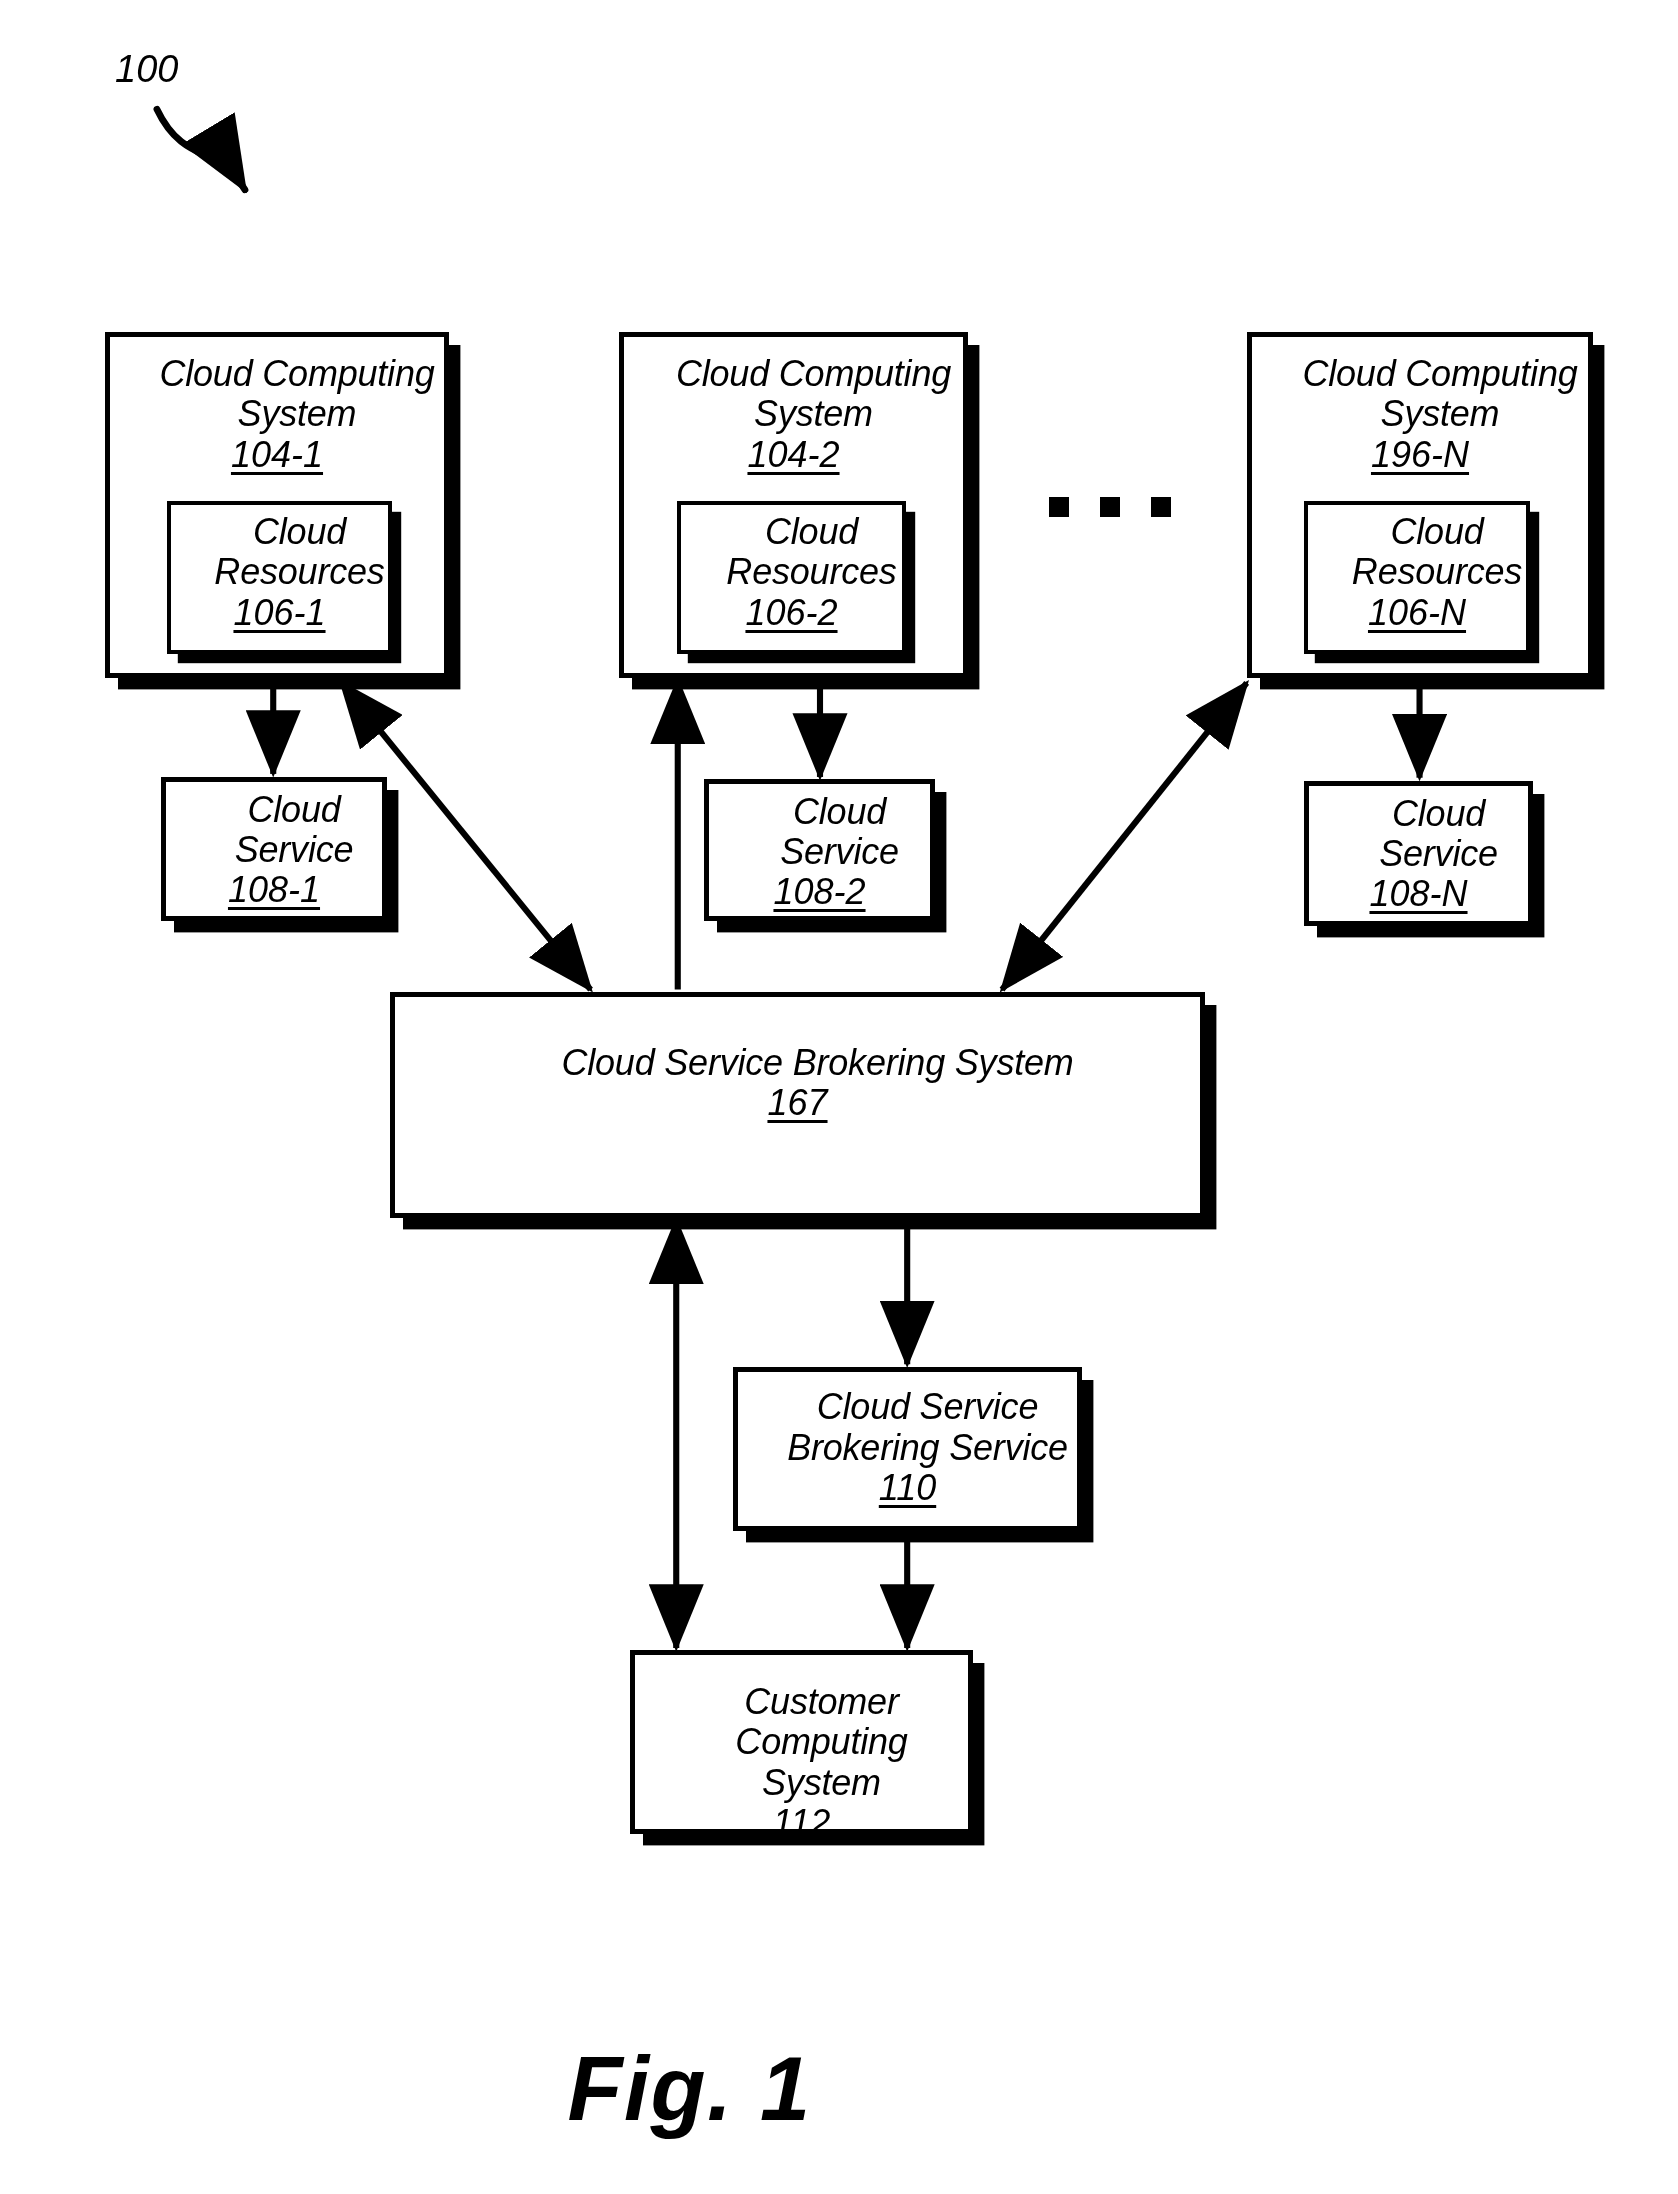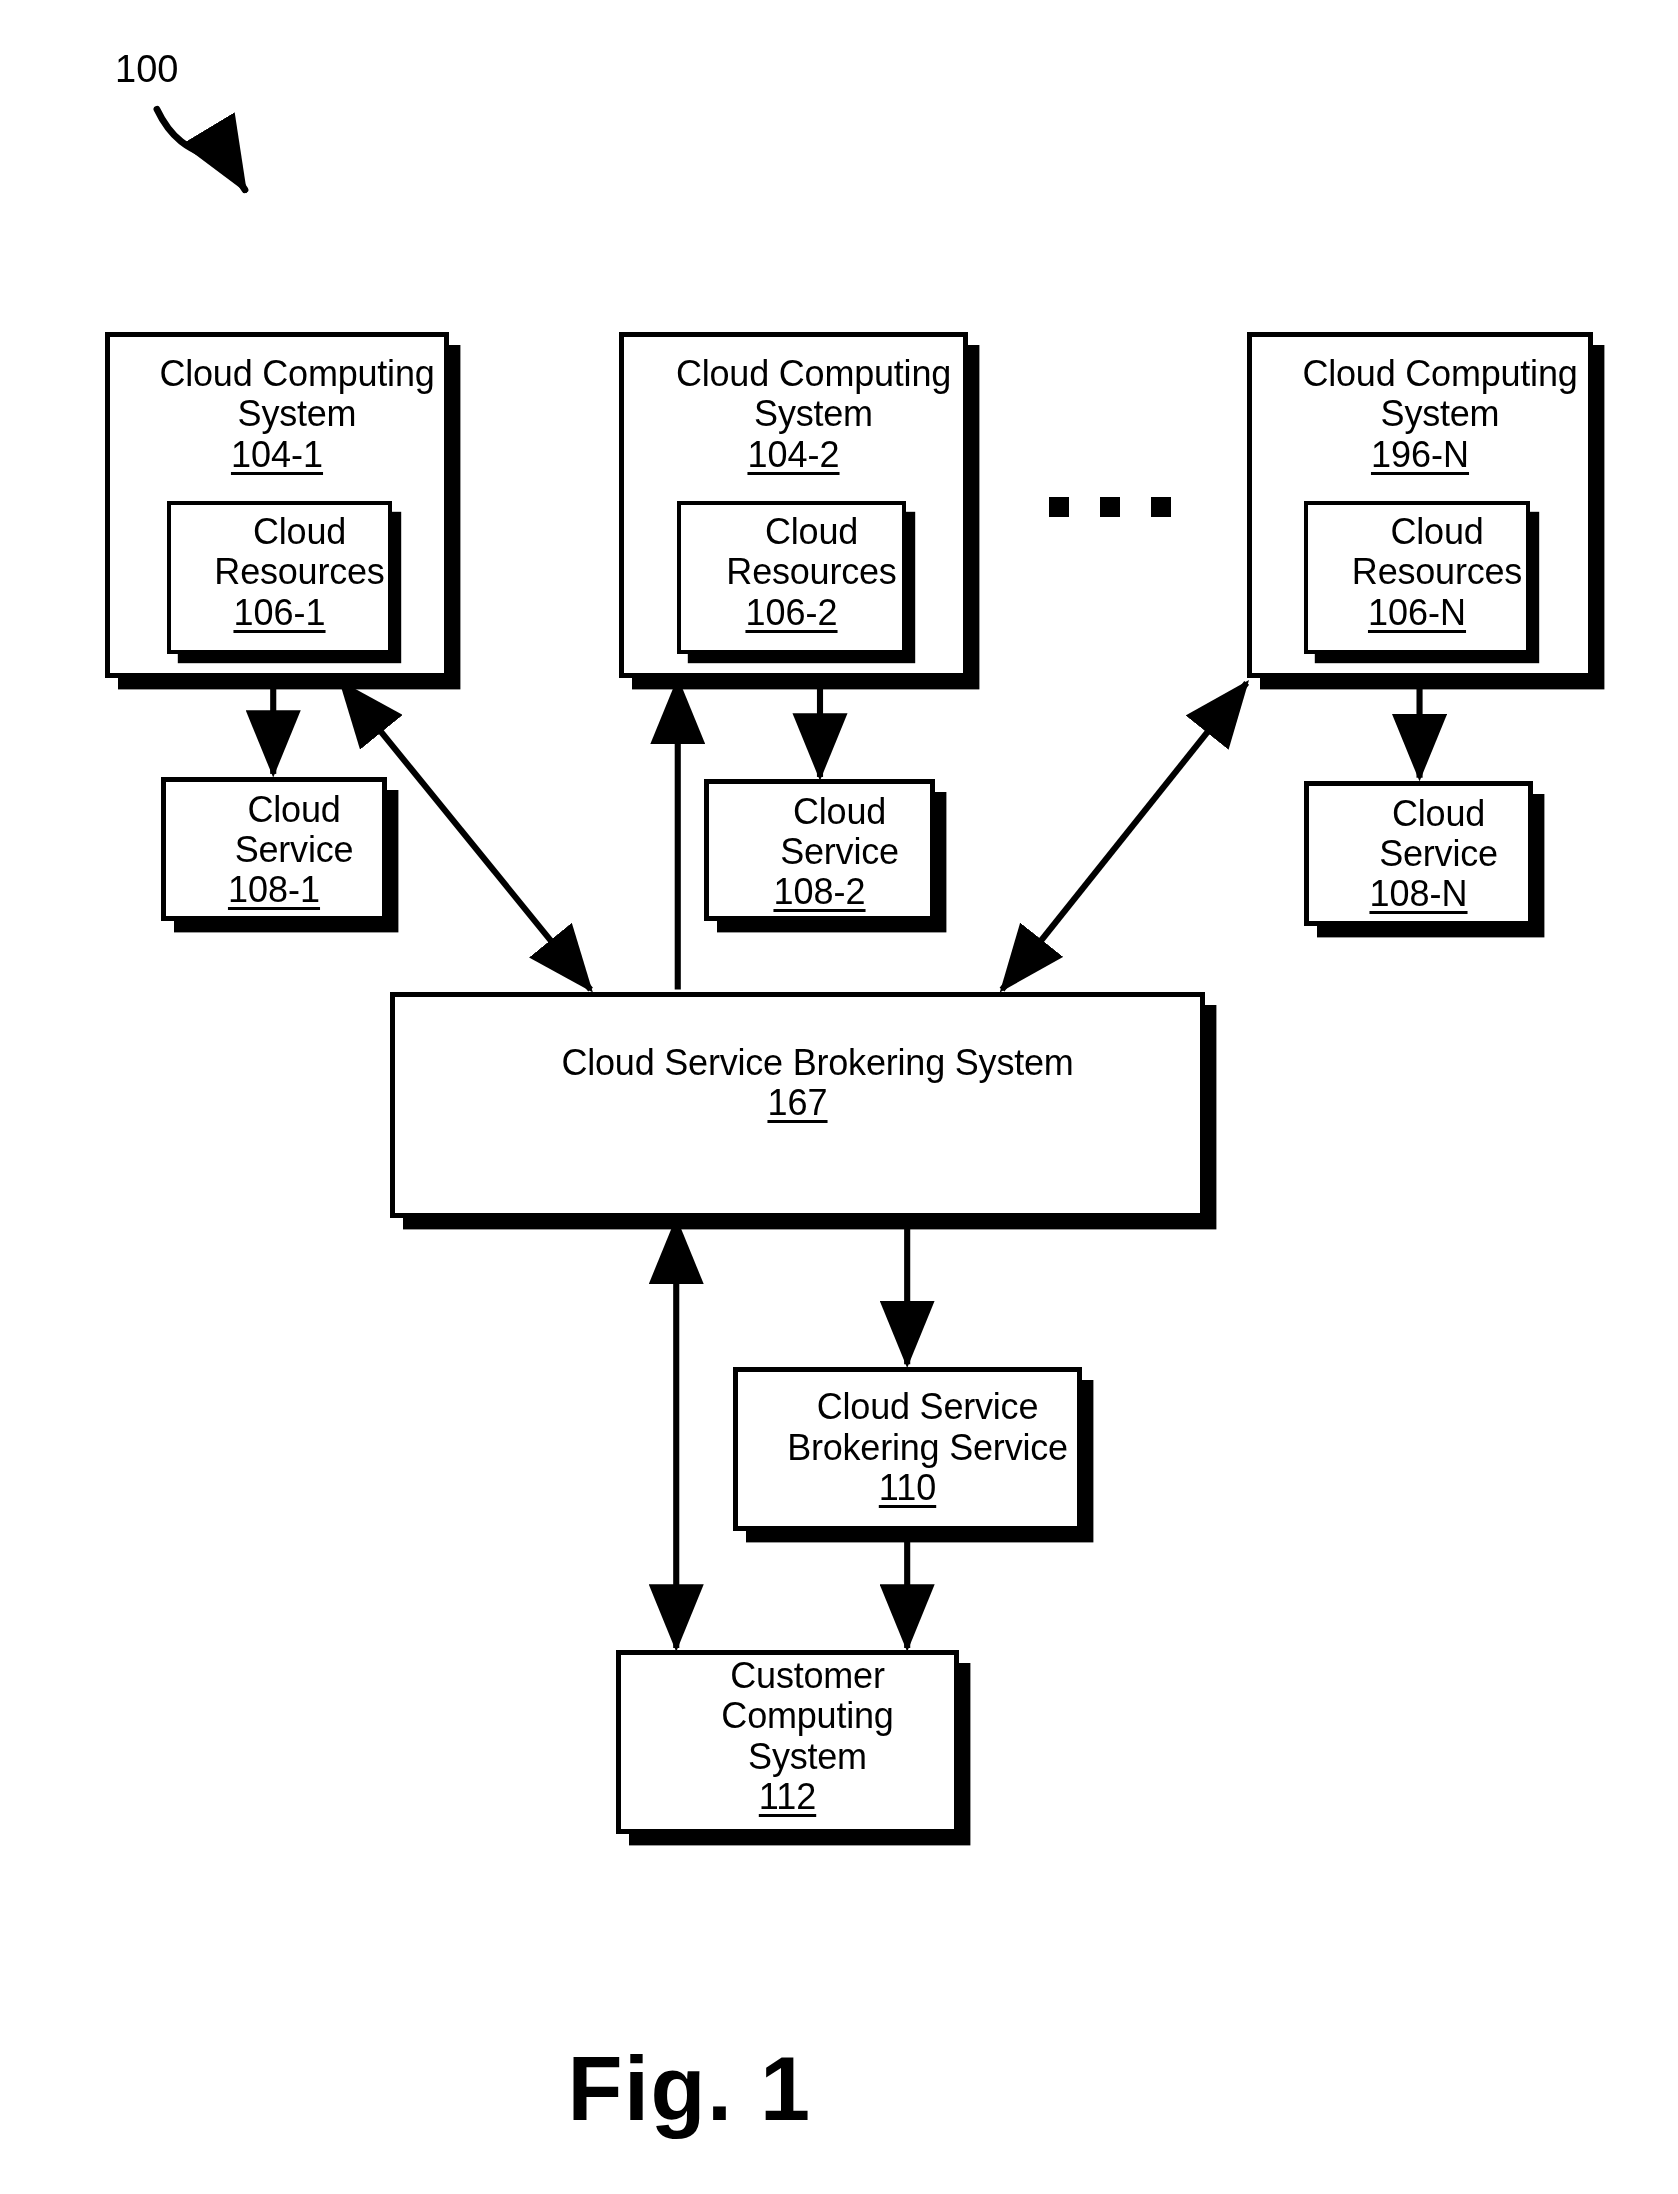--- a/index.html
+++ b/index.html
@@ -11,20 +11,21 @@
   body {
     font-family: "Liberation Sans", sans-serif;
     color: #000000;
   }
   #figure-root {
     position: relative;
     width: 1679px;
     height: 2194px;
     background: #ffffff;
     overflow: hidden;
+    font-style: italic;
   }
   
   .pbox {
     position: absolute;
     background: #ffffff;
     border: 5.4px solid #000000;
     box-sizing: border-box;
     box-shadow: 12.2px 12.2px 0 -0.8px #000000;
     display: flex;
     flex-direction: column;
@@ -60,21 +61,21 @@
   #cr-1 { left: 167px; top: 501px; width: 225px; height: 153px; padding-top: 6.9px; }
   #cr-2 { left: 677px; top: 501px; width: 229px; height: 153px; padding-top: 6.9px; }
   #cr-n { left: 1304px; top: 501px; width: 226px; height: 153px; padding-top: 6.9px; }
 
   #cs-1 { left: 161px; top: 777px; width: 226px; height: 144px; padding-top: 7.6px; }
   #cs-2 { left: 704px; top: 779px; width: 231px; height: 142px; padding-top: 7.6px; }
   #cs-n { left: 1304px; top: 781px; width: 229px; height: 145px; padding-top: 7.6px; }
 
   #csbs { left: 390px; top: 992px; width: 815px; height: 226px; padding-top: 46px; }
   #csbsvc { left: 733px; top: 1367px; width: 349px; height: 164px; padding-top: 15.3px; }
-  #ccust { left: 616px; top: 1650px; width: 343px; height: 184px; padding-top: 1px; }
+  #ccust { left: 630px; top: 1650px; width: 343px; height: 184px; padding-top: 27px; }
 
   
   #label-100 {
     position: absolute;
     left: 115px;
     top: 50px;
     font-size: 38px;
     line-height: 1;
     z-index: 5;
   }

